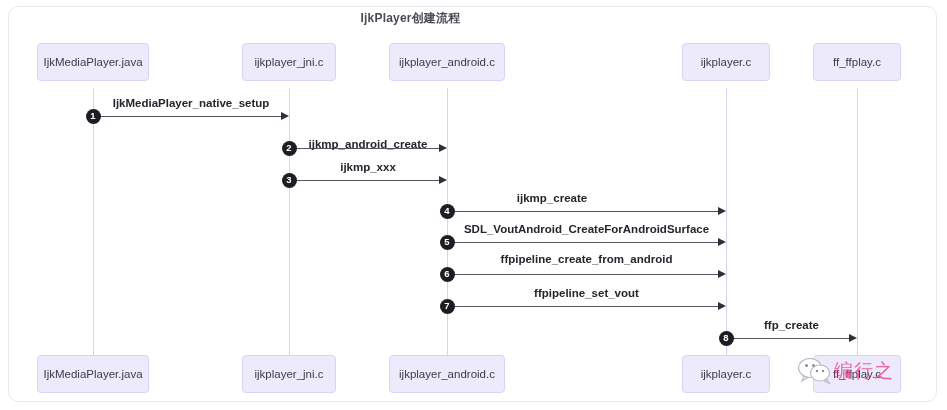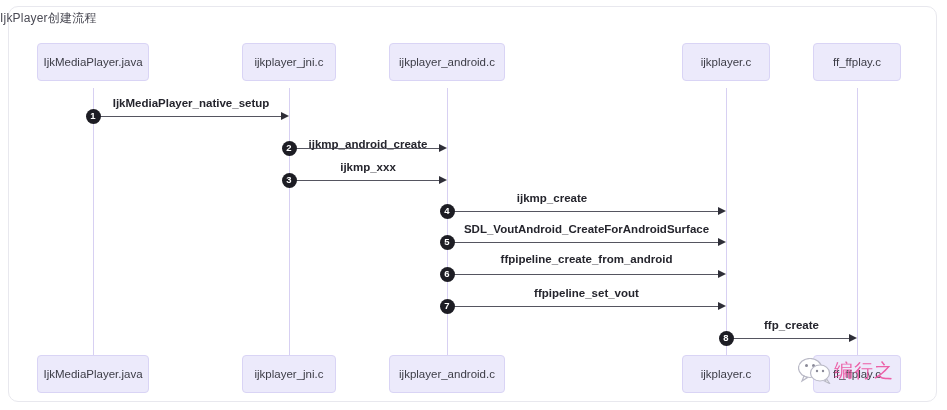--- a/index.html
+++ b/index.html
@@ -28,24 +28,25 @@
     border: 1px solid #e8e8ee;
     border-radius: 10px;
     box-sizing: border-box;
     background: #ffffff;
   }
   .diagram-title {
     position: absolute;
     top: 10px;
     left: 0;
     width: 821px;
-    text-align: left;
+    text-align: center;
     font-size: 12px;
     color: #4b4b55;
     letter-spacing: 0.2px;
+    font-weight: bold;
   }
   
   .participant {
     position: absolute;
     height: 38px;
     background: #eceafb;
     border: 1px solid #d9d4f5;
     border-radius: 4px;
     box-sizing: border-box;
     display: flex;

